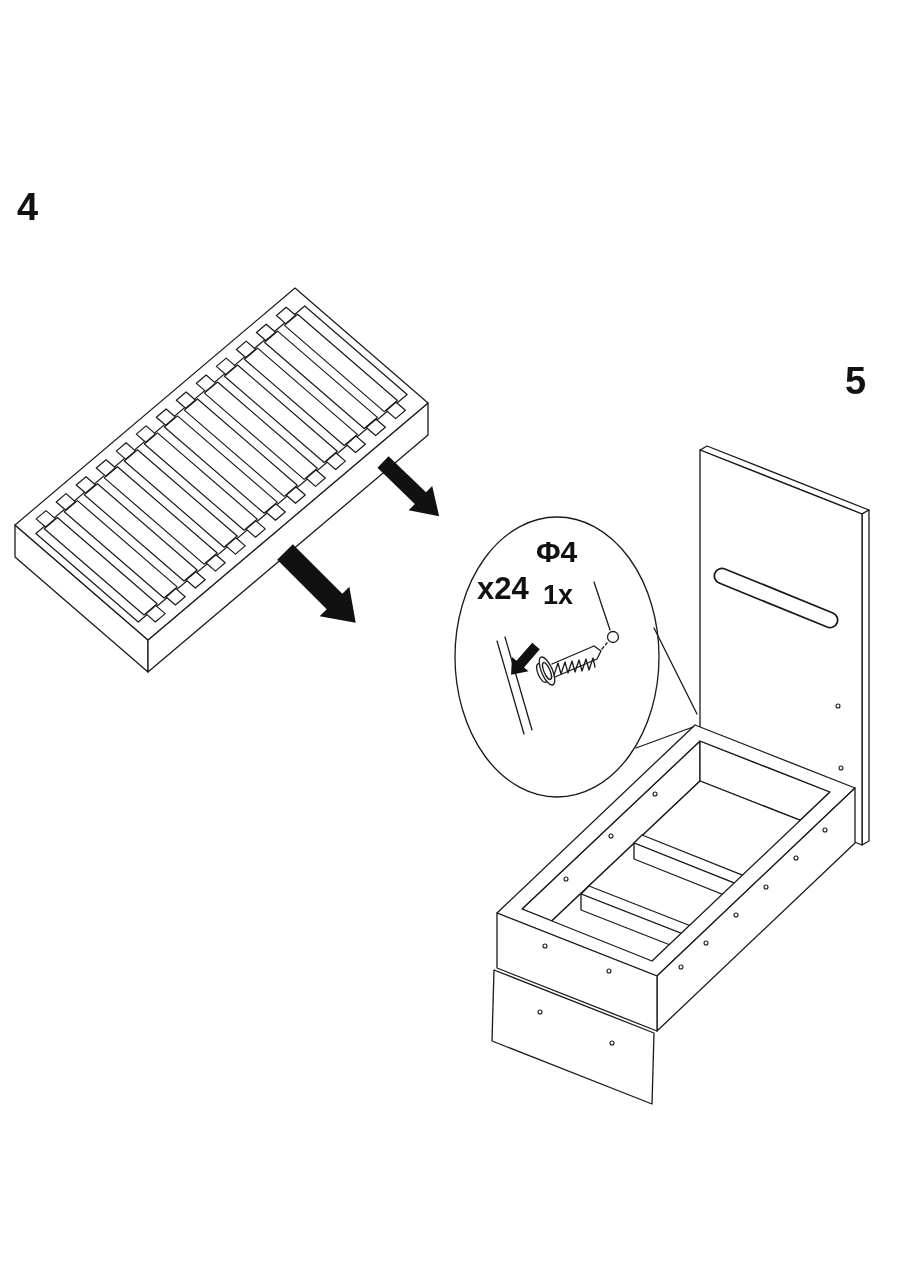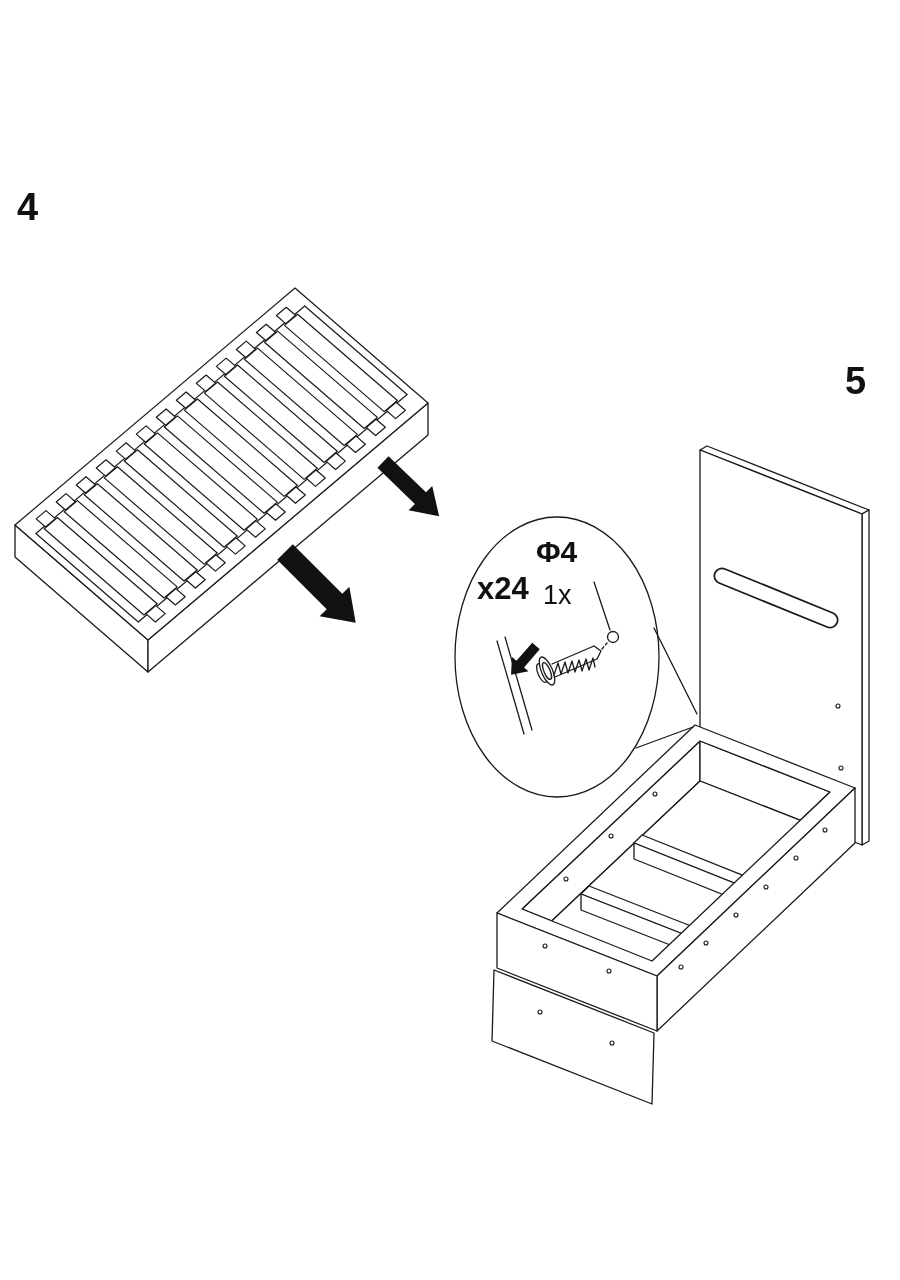--- a/index.html
+++ b/index.html
@@ -9,21 +9,21 @@
   .ln{fill:none;stroke:#1a1a1a;stroke-width:1.3;stroke-linecap:round;stroke-linejoin:round;}
   .fw{fill:#ffffff;stroke:#1a1a1a;stroke-width:1.3;stroke-linejoin:round;}
   .blk{fill:#111111;stroke:none;}
   .holes circle{fill:#ffffff;stroke:#1a1a1a;stroke-width:1.1;}
   #slat-top rect{fill:#ffffff;stroke:#1a1a1a;stroke-width:1.2;vector-effect:non-scaling-stroke;stroke-linejoin:round;}
   #slat-top rect.open{fill:none;}
   .step-number{position:absolute;font-weight:700;font-size:38px;line-height:1;}
   .co{position:absolute;line-height:1;}
   .co-qty{left:477px;top:573px;font-size:31px;font-weight:600;}
   .co-dia{left:536px;top:537px;font-size:30px;font-weight:700;}
-  .co-count{left:543px;top:582px;font-size:27px;font-weight:400;}
+  .co-count{left:543px;top:582px;font-size:27px;font-weight:700;}
 </style>
 </head>
 <body>
 
 <div class="page">
 
   <svg width="900" height="1280" viewBox="0 0 900 1280">
 
     <g>
       <polygon class="fw" points="15,525 148,640 148,672 15,557"></polygon>

